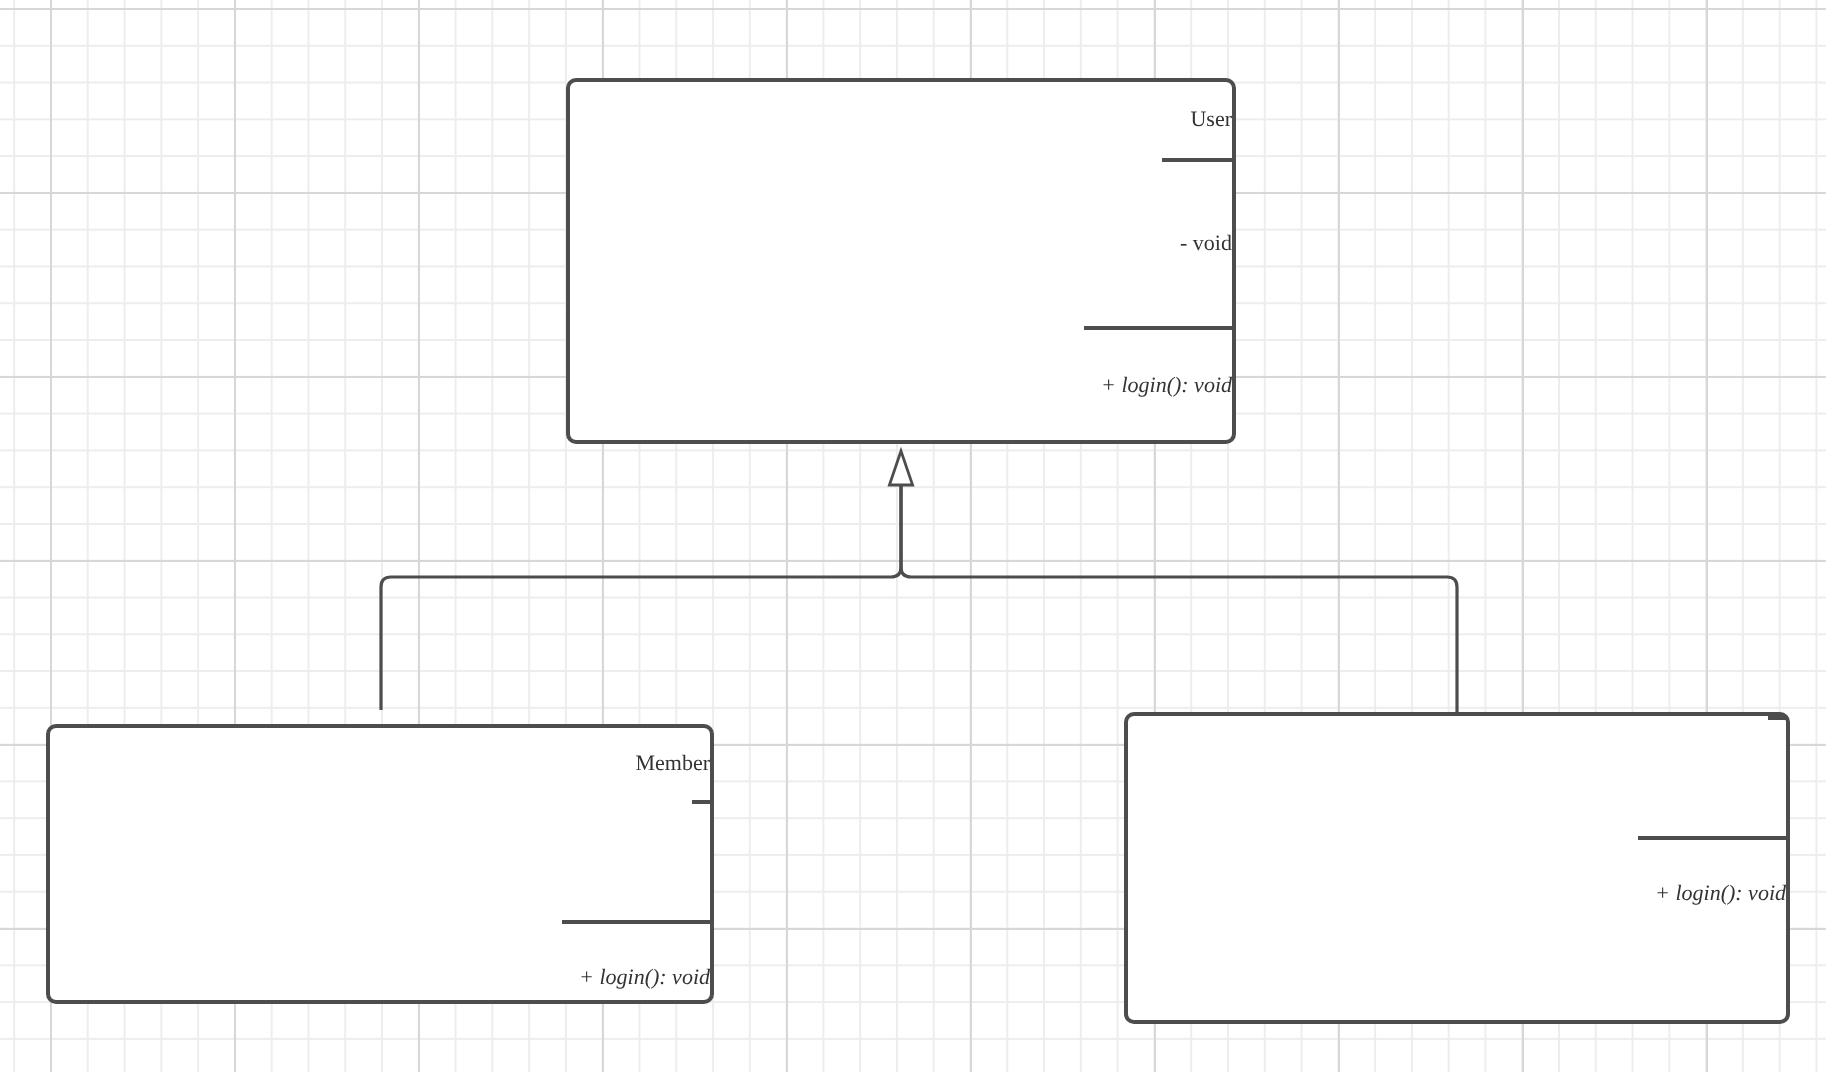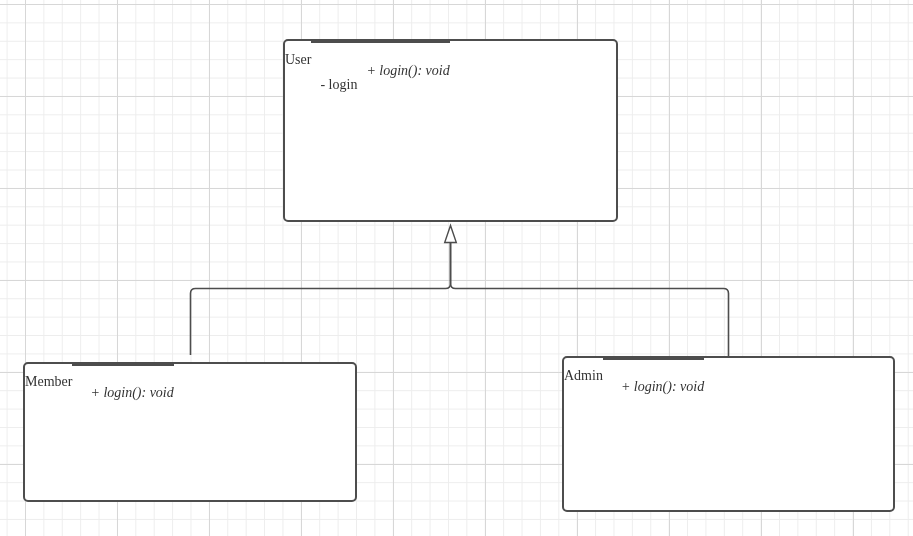--- a/index.html
+++ b/index.html
@@ -25,23 +25,24 @@
     background-size:92px 92px, 92px 92px, 18.4px 18.4px, 18.4px 18.4px;
     background-position:25px 4px, 25px 4px, 6.6px 4px, 6.6px 4px;
   }
 
   .uml-class{
     position:absolute;
     background:var(--fill);
     border:2px solid var(--stroke);
     border-radius:5px;
     color:var(--text);
-    font-size:14px;
+    font-size:11px;
     display:flex;
-    flex-direction:row;
+    flex-direction:column;
+    align-items:flex-end;
   }
   .uml-class .title{
     display:flex;align-items:center;justify-content:center;
     flex:0 0 auto;
   }
   .uml-class .attrs{
     border-top:2px solid var(--stroke);
     display:flex;flex-direction:column;justify-content:center;
     padding-left:9px;
     line-height:25px;
@@ -84,36 +85,35 @@
 
   <svg class="connector-layer" viewBox="0 0 913 536" xmlns="http://www.w3.org/2000/svg">
     <path d="M 190.5 355 L 190.5 293.5 Q 190.5 288.5 195.5 288.5 L 445.5 288.5 Q 450.5 288.5 450.5 283.5 L 450.5 243"></path>
     <path d="M 728.5 356 L 728.5 293.5 Q 728.5 288.5 723.5 288.5 L 455.5 288.5 Q 450.5 288.5 450.5 283.5 L 450.5 243"></path>
     <polygon points="450.5,225.5 444.7,242.5 456.3,242.5"></polygon>
   </svg>
 
   <div class="uml-class" id="class-user">
     <div class="title">User</div>
     <div class="attrs">
-      <div>- login</div>
+      <div>- void</div>
     </div>
     <div class="methods">
       <div>+ login(): void</div>
     </div>
   </div>
 
   <div class="uml-class sub" id="class-member">
     <div class="title">Member</div>
     <div class="attrs"></div>
     <div class="methods">
       <div>+ login(): void</div>
     </div>
   </div>
 
   <div class="uml-class sub" id="class-admin">
-    <div class="title">Admin</div>
     <div class="attrs"></div>
     <div class="methods">
       <div>+ login(): void</div>
     </div>
   </div>
 
 </div>
 
 </body></html>

